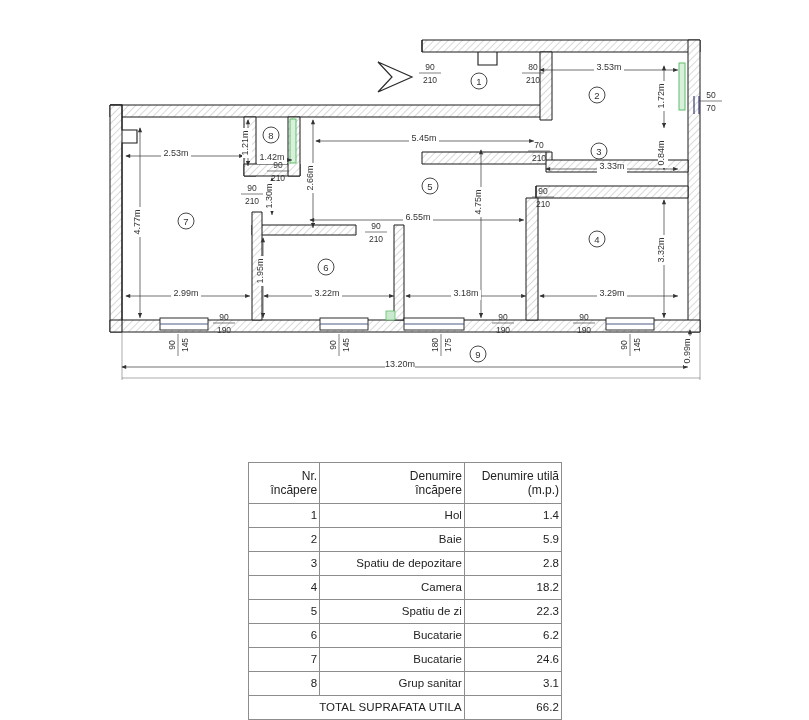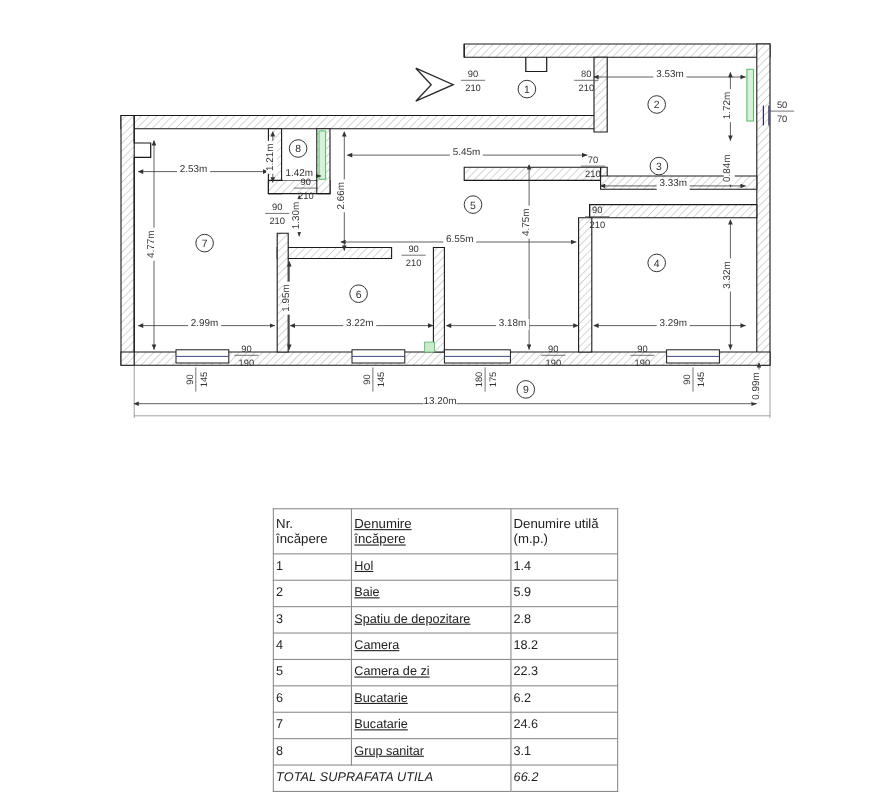--- a/index.html
+++ b/index.html
@@ -14,29 +14,29 @@
   
   .table-wrap{
     position:absolute;left:248px;top:462px;width:314px;
   }
   table.areas{
     border-collapse:collapse;width:100%;
     font-size:11.5px;color:#222;
   }
   table.areas td, table.areas th{
     border:1px solid #8d8d8d;
-    text-align:left;vertical-align:middle;
+    text-align:right;vertical-align:middle;
     padding:2px 2px;line-height:1.18;font-weight:normal;
   }
   table.areas thead th{height:36px;font-size:12px;}
   table.areas tbody td{height:19px;}
   .c-nr{width:68px;}
-  .c-name{width:148px;text-decoration:underline;}
+  .c-name{width:148px;}
   .c-area{width:96px;}
-  .row-total td{font-size:11.5px;letter-spacing:.1px;font-style:italic;}
+  .row-total td{font-size:11.5px;letter-spacing:.1px;}
 </style>
 </head>
 <body>
 
 <svg id="plan" viewBox="0 0 809 430">
   <defs>
     <pattern id="hatch" width="5" height="5" patternUnits="userSpaceOnUse" patternTransform="rotate(45)">
       <rect width="5" height="5" fill="#ffffff"></rect>
       <line x1="0" y1="0" x2="0" y2="5" stroke="#a0a0a0" stroke-width="0.8"></line>
     </pattern>
@@ -341,21 +341,21 @@
           <td class="c-name">Spatiu de depozitare</td>
           <td class="c-area">2.8</td>
         </tr>
         <tr>
           <td class="c-nr">4</td>
           <td class="c-name">Camera</td>
           <td class="c-area">18.2</td>
         </tr>
         <tr>
           <td class="c-nr">5</td>
-          <td class="c-name">Camera de zi</td>
+          <td class="c-name">Spatiu de zi</td>
           <td class="c-area">22.3</td>
         </tr>
         <tr>
           <td class="c-nr">6</td>
           <td class="c-name">Bucatarie</td>
           <td class="c-area">6.2</td>
         </tr>
         <tr>
           <td class="c-nr">7</td>
           <td class="c-name">Bucatarie</td>

